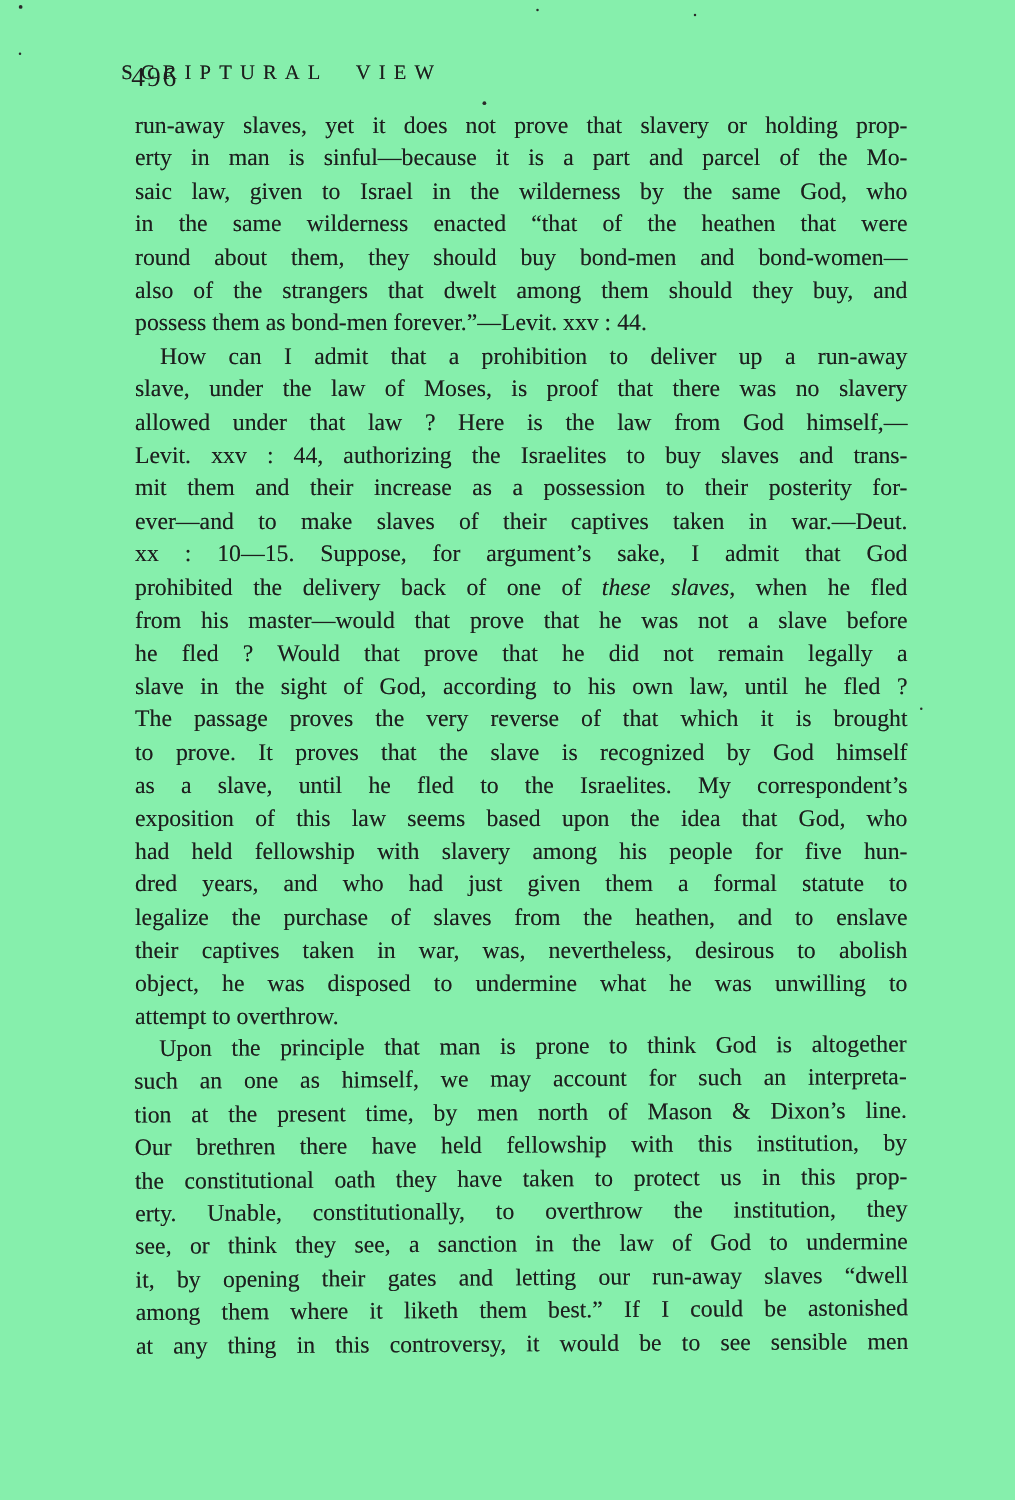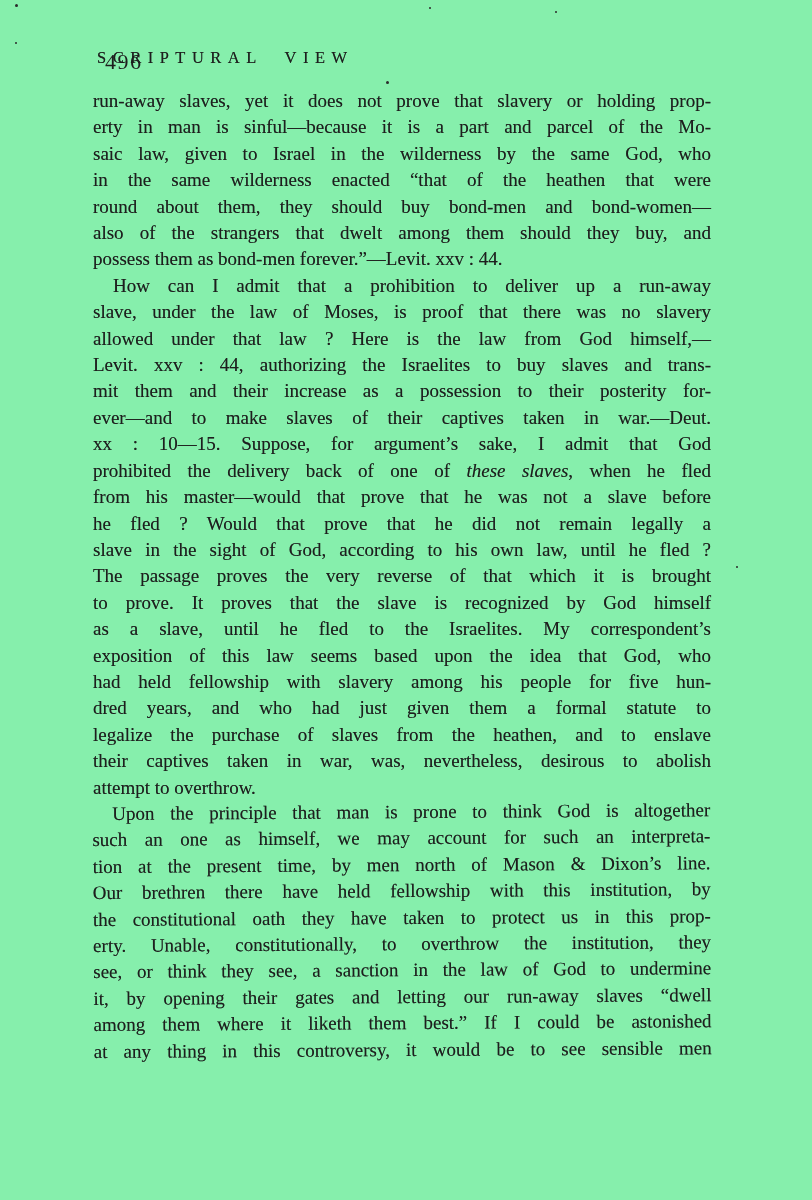--- a/index.html
+++ b/index.html
@@ -35,21 +35,21 @@
     text-align: left;
     font-size: 16.5px;
     letter-spacing: 6.5px;
     word-spacing: 12px;
     padding-top: 2px;
     transform: translateX(-8px);
     text-shadow: 0 0 0.5px rgba(0,0,0,0.55);
   }
   .text-block {
     position: absolute;
-    left: 93px;
+    left: 108px;
     top: 88px;
     width: 618px;
   }
   .paragraph { margin: 0; }
   .line {
     font-size: 19px;
     line-height: 26.4px;
     text-align: justify;
     text-align-last: justify;
     white-space: normal;
@@ -101,20 +101,21 @@
         <div class="line"><span>he fled ?  Would that prove that he did not remain legally a</span></div>
         <div class="line"><span>slave in the sight of God, according to his own law, until he fled ?</span></div>
         <div class="line"><span>The passage proves the very reverse of that which it is brought</span></div>
         <div class="line"><span>to prove.  It proves that the slave is recognized by God himself</span></div>
         <div class="line"><span>as a slave, until he fled to the Israelites.  My correspondent’s</span></div>
         <div class="line"><span>exposition of this law seems based upon the idea that God, who</span></div>
         <div class="line"><span>had held fellowship with slavery among his people for five hun-</span></div>
         <div class="line"><span>dred years, and who had just given them a formal statute to</span></div>
         <div class="line"><span>legalize the purchase of slaves from the heathen, and to enslave</span></div>
         <div class="line"><span>their captives taken in war, was, nevertheless, desirous to abolish</span></div>
+        <div class="line"><span>object, he was disposed to undermine what he was unwilling to</span></div>
         <div class="line last"><span>attempt to overthrow.</span></div>
       </div>
       <div class="paragraph p3">
         <div class="line indent"><span>Upon the principle that man is prone to think God is altogether</span></div>
         <div class="line"><span>such an one as himself, we may account for such an interpreta-</span></div>
         <div class="line"><span>tion at the present time, by men north of Mason &amp; Dixon’s line.</span></div>
         <div class="line"><span>Our brethren there have held fellowship with this institution, by</span></div>
         <div class="line"><span>the constitutional oath they have taken to protect us in this prop-</span></div>
         <div class="line"><span>erty.  Unable, constitutionally, to overthrow the institution, they</span></div>
         <div class="line"><span>see, or think they see, a sanction in the law of God to undermine</span></div>

